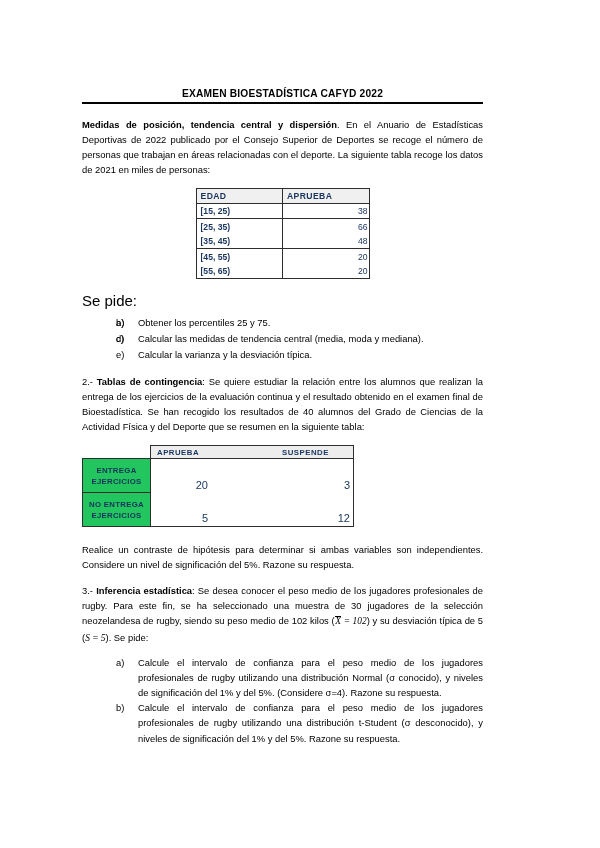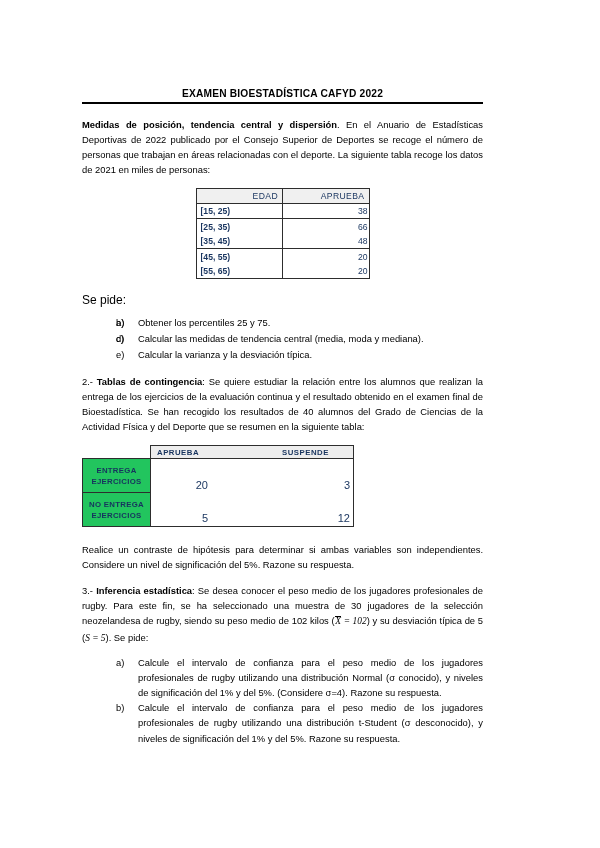--- a/index.html
+++ b/index.html
@@ -39,21 +39,21 @@
   p.body-text {
     font-size: 9.4px;
     line-height: 15.1px;
     text-align: justify;
     margin: 0 0 11px 0;
     color: #000;
   }
   p.body-text.tight { margin-bottom: 9px; }
   .b { font-weight: bold; }
   .se-pide {
-    font-size: 12px;
+    font-size: 15px;
     line-height: 15px;
     margin: 0 0 7px 0;
   }
   ol.alpha {
     list-style: none;
     margin: 0 0 12px 0;
     padding: 0 0 0 34px;
   }
   ol.alpha > li {
     font-size: 9.4px;
@@ -85,22 +85,22 @@
     font-size: 8.6px;
     color: #17335e;
     height: 15px;
     padding: 0 4px;
     box-sizing: border-box;
     overflow: hidden;
     white-space: nowrap;
   }
   table.tbl1 th {
     background: #f0f0f0;
-    font-weight: normal;
-    text-align: right;
+    font-weight: bold;
+    text-align: left;
     letter-spacing: 0.4px;
     border-bottom: 1.4px solid #2d2d2d;
     border-right: 1.6px solid #2d2d2d;
   }
   table.tbl1 th:last-child { border-right: none; }
   table.tbl1 td.age {
     font-weight: bold;
     text-align: left;
     border-right: 1.6px solid #2d2d2d;
   }

